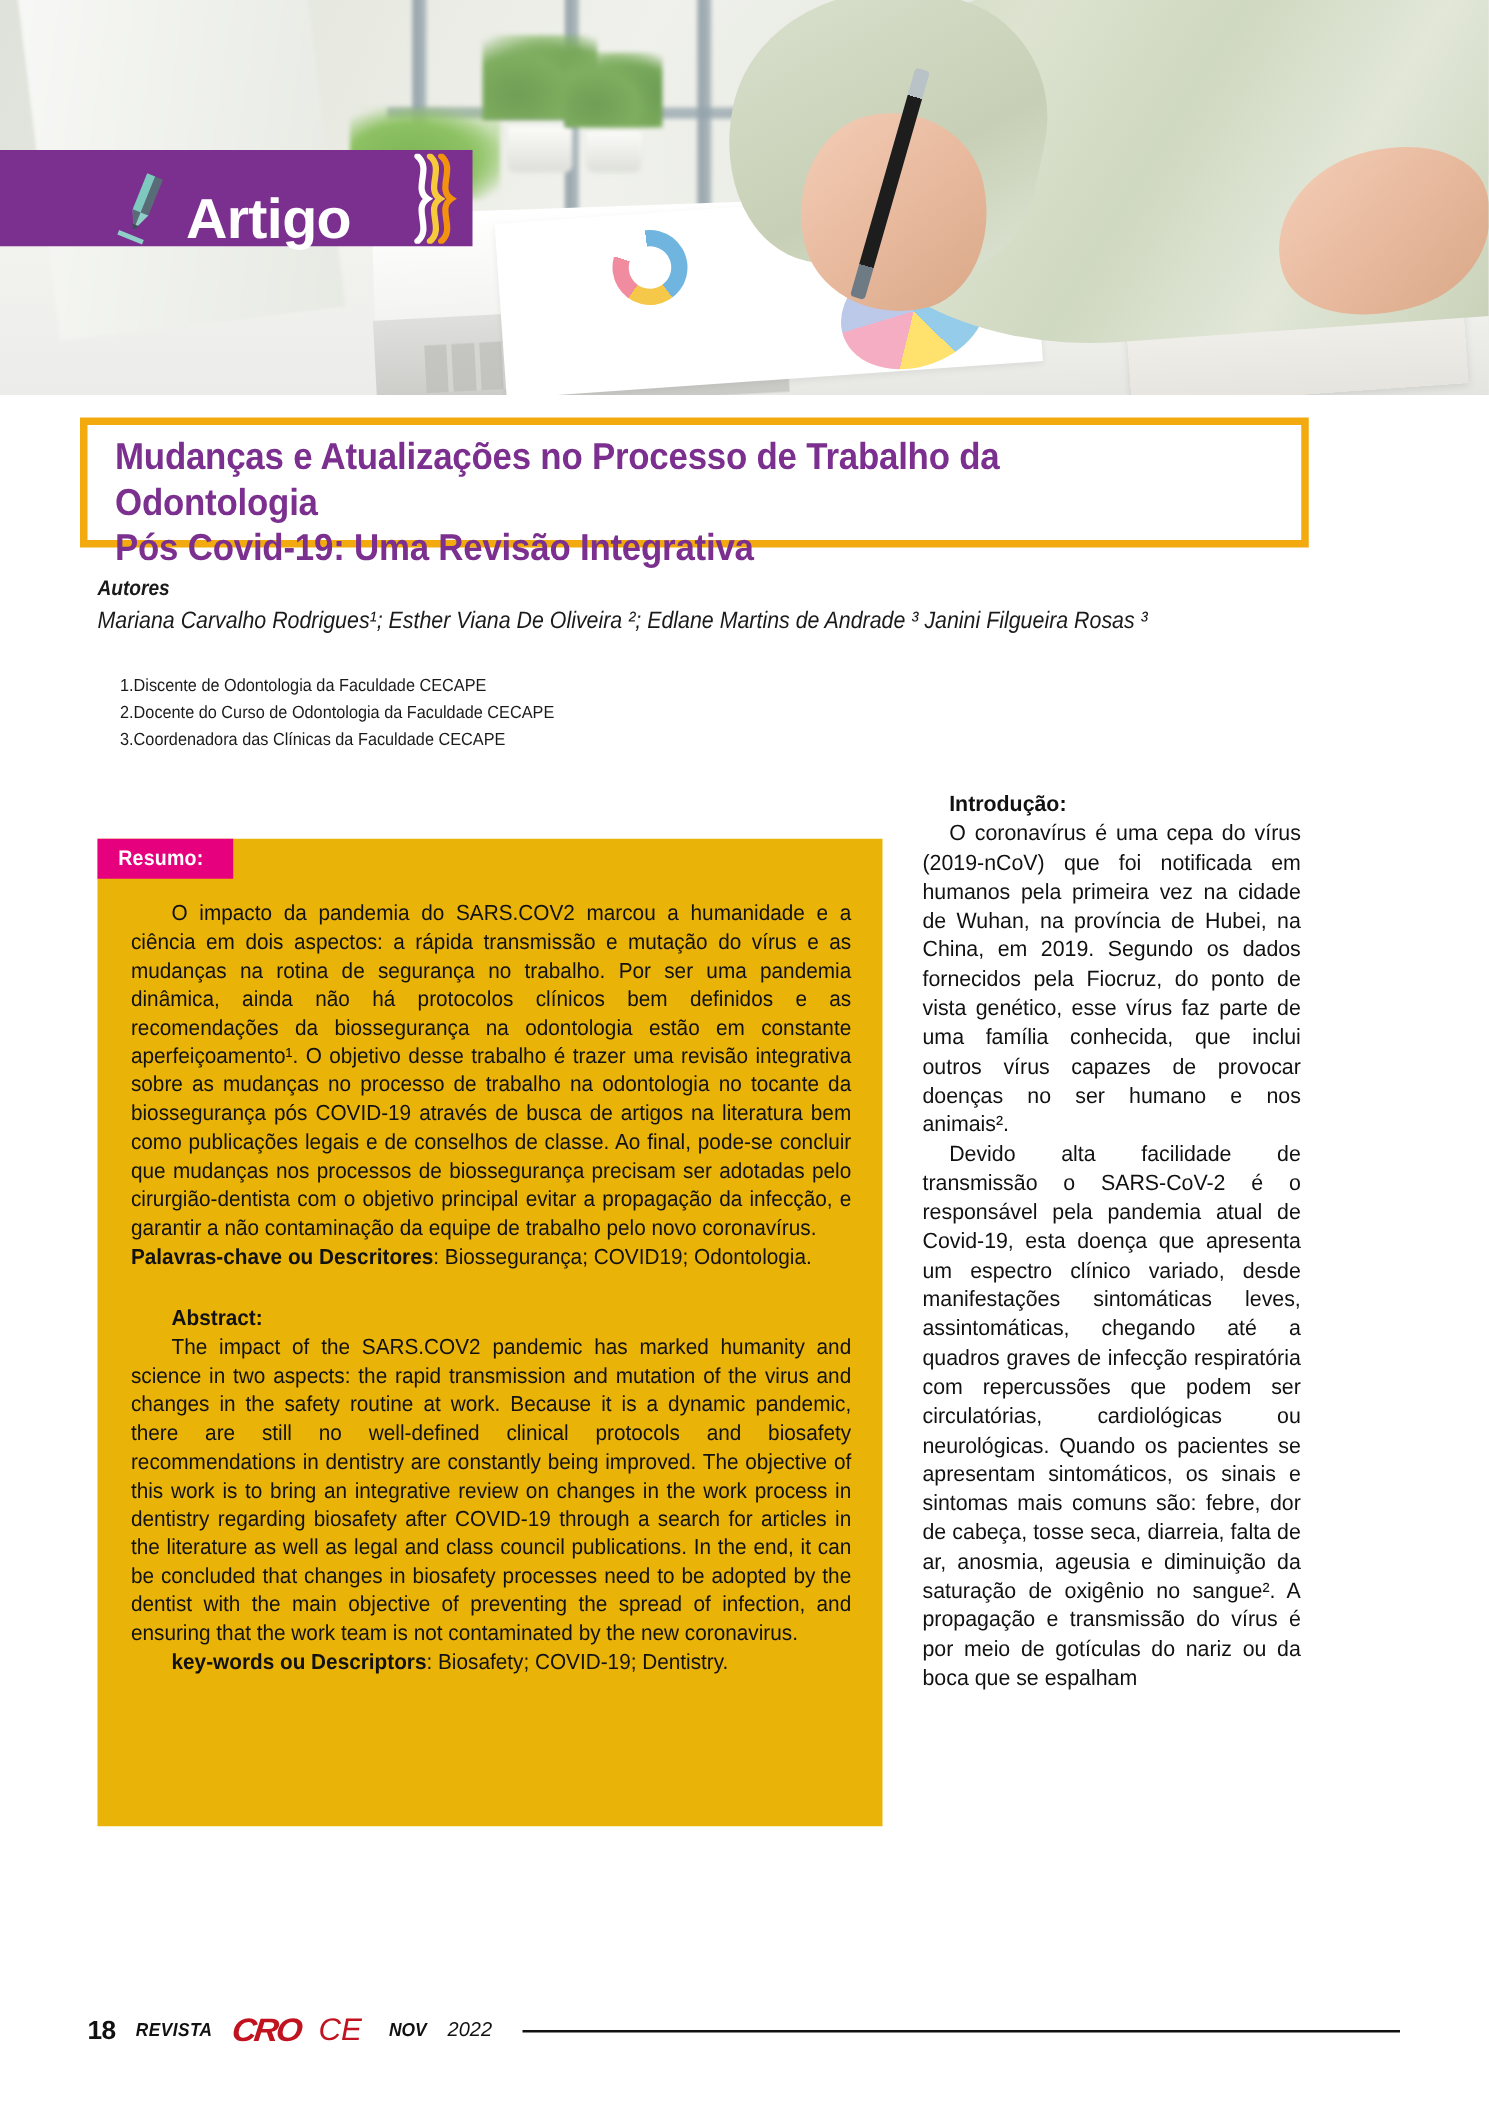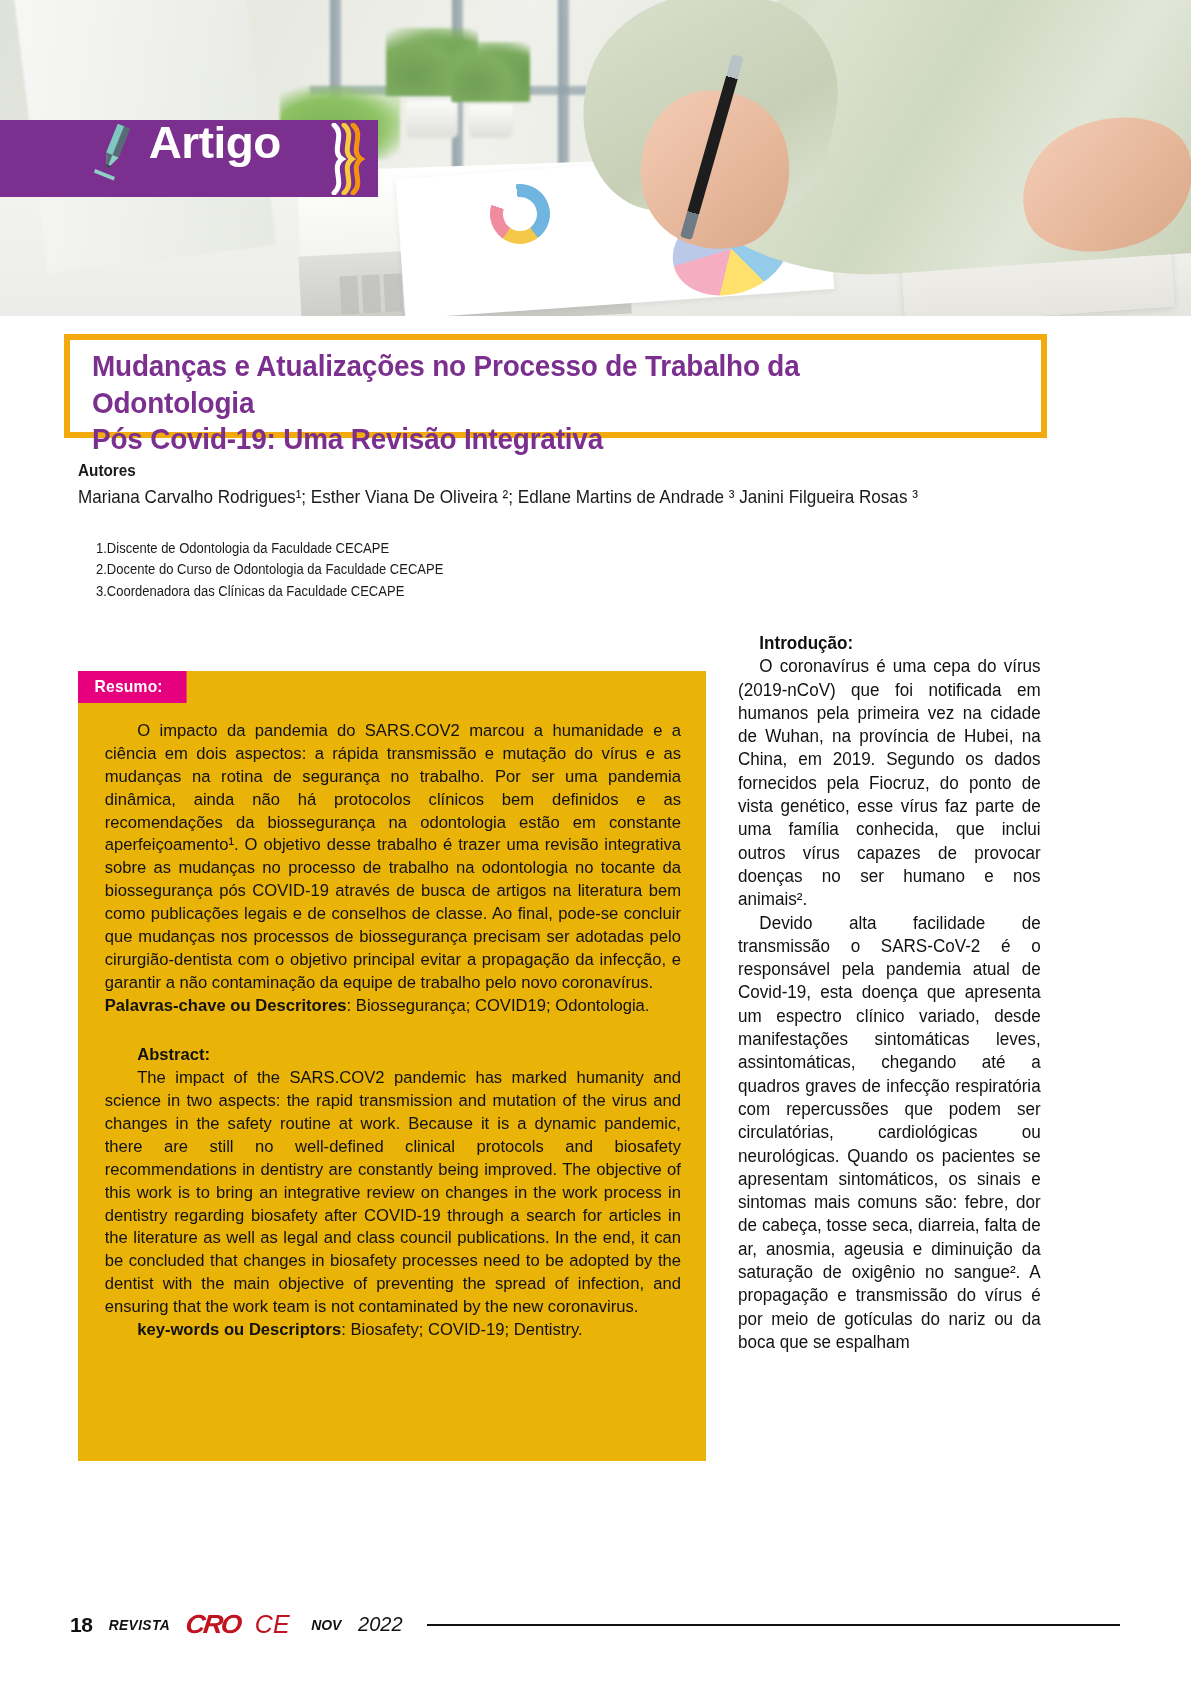--- a/index.html
+++ b/index.html
@@ -183,21 +183,21 @@
     transform: rotate(16deg);
     border-radius: 3px;
   }
 
   
   .artigo-badge {
     position: absolute;
     left: 0; top: 120px;
     width: 378px; height: 77px;
     background: #7b2f8e;
-    display: flex; align-items: flex-start;
+    display: flex; align-items: flex-end;
     z-index: 5;
   }
   .artigo-pencil {
     position: relative;
     width: 62px; height: 62px;
     margin-left: 82px;
     flex: 0 0 auto;
   }
   .artigo-label {
     color: #ffffff;
@@ -235,20 +235,21 @@
     transform: scaleX(.93);
     transform-origin: left top;
     white-space: pre-line;
   }
 
   
   .authors-block {
     position: absolute;
     left: 78px; top: 460px;
     width: 980px;
+    font-style: italic;
   }
   .authors-head {
     font-weight: bold;
     font-size: 17px;
     color: #1a1a1a;
     transform: scaleX(.9);
     transform-origin: left center;
     line-height: 1.35;
   }
   .authors-line {
@@ -356,21 +357,21 @@
   .f-ce {
     font-size: 25px; color: #c0121f; letter-spacing: 0px;
     margin-left: 2px;
     font-style: italic;
   }
   .f-nov {
     font-weight: bold; font-style: italic; font-size: 15px;
     color: #111; margin-left: 6px; transform: scaleX(.93);
   }
   .f-year {
-    font-style: italic; font-size: 20px; color: #111;
+    font-style: italic; font-size: 16px; color: #111;
     margin-left: 2px;
   }
   .f-rule {
     flex: 1 1 auto; height: 2px; background: #111; margin-left: 10px;
   }
 </style>
 </head>
 <body>
 
 <div class="hero">

